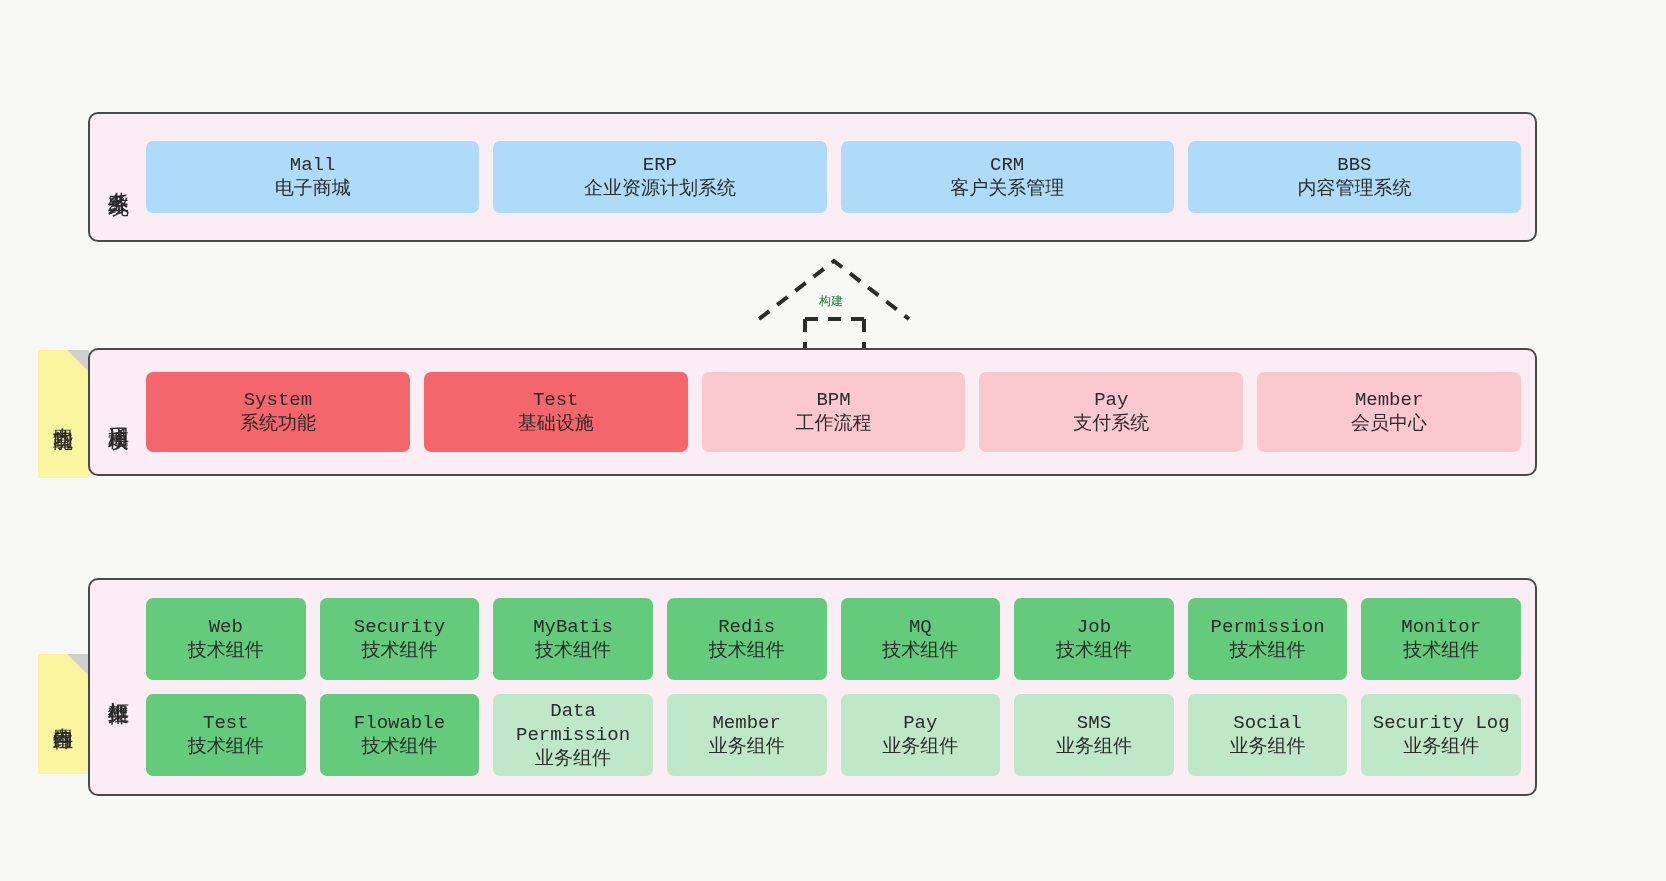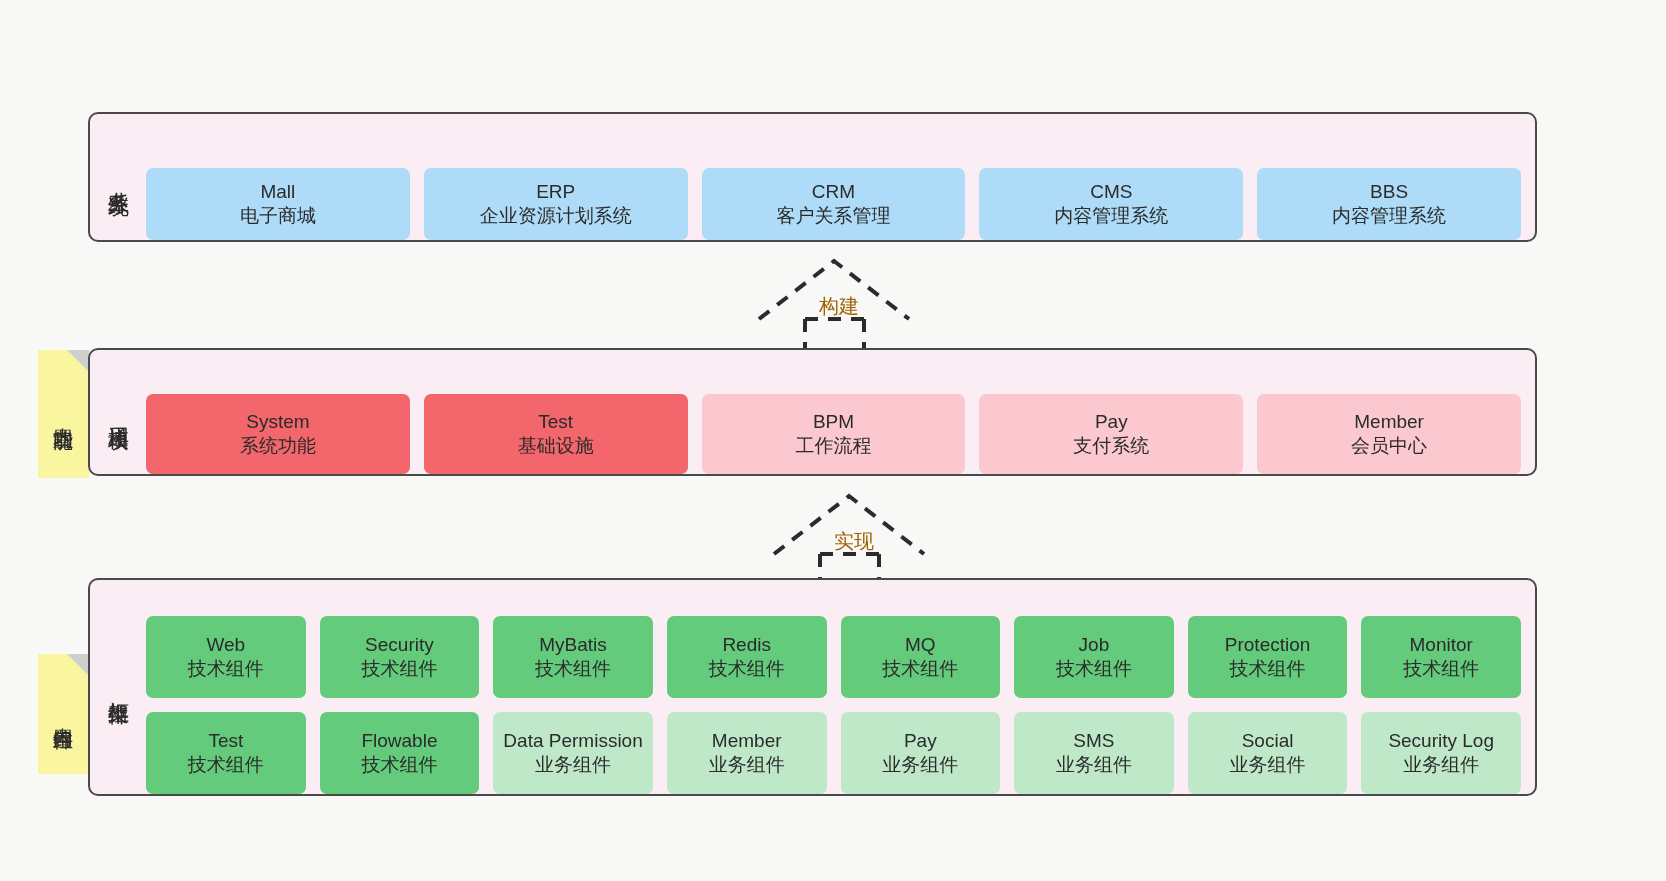--- a/index.html
+++ b/index.html
@@ -47,25 +47,26 @@
     writing-mode: vertical-rl;
     text-orientation: upright;
     white-space: nowrap;
     user-select: none;
   }
 
   .layer-body {
     flex: 1 1 auto;
     display: flex;
     flex-direction: column;
-    justify-content: flex-end;
+    justify-content: center;
     gap: 14px;
     padding: 0 14px 0 0;
     height: 100%;
     box-sizing: border-box;
+    font-family: Liberation Mono, monospace;
   }
 
   .row {
     display: flex;
     gap: 14px;
     align-items: stretch;
   }
 
   .card {
     flex: 1 1 0;
@@ -132,22 +133,22 @@
 
   
   .gen-arrow {
     position: absolute;
     width: 155px;
     height: 95px;
   }
   .gen-arrow svg { display: block; overflow: visible; }
   .gen-label {
     position: absolute;
-    font-size: 20px;
-    color: #a16207;
+    font-size: 12px;
+    color: #15803d;
     background: transparent;
     white-space: nowrap;
     user-select: none;
   }
   #arrow-build { left: 757px; top: 257px; }
   #arrow-build .gen-label  { left: 62px; top: 36px; }
   #arrow-impl  { left: 772px; top: 492px; }
   #arrow-impl  .gen-label  { left: 62px; top: 36px; }
 </style>
 </head>
@@ -163,24 +164,20 @@
           <span class="t1">Mall</span>
           <span class="t2">电子商城</span>
         </div>
         <div class="card c-blue">
           <span class="t1">ERP</span>
           <span class="t2">企业资源计划系统</span>
         </div>
         <div class="card c-blue">
           <span class="t1">CRM</span>
           <span class="t2">客户关系管理</span>
-        </div>
-        <div class="card c-blue">
-          <span class="t1">CMS</span>
-          <span class="t2">内容管理系统</span>
         </div>
         <div class="card c-blue">
           <span class="t1">BBS</span>
           <span class="t2">内容管理系统</span>
         </div>
       </div>
     </div>
   </div>
 
   <div class="gen-arrow" id="arrow-build">
@@ -221,31 +218,20 @@
           <span class="t2">支付系统</span>
         </div>
         <div class="card c-pink">
           <span class="t1">Member</span>
           <span class="t2">会员中心</span>
         </div>
       </div>
     </div>
   </div>
 
-  <div class="gen-arrow" id="arrow-impl">
-    <svg width="155" height="95" viewBox="0 0 155 95" aria-hidden="true">
-      <g fill="none" stroke="#2B2B2B" stroke-width="4" stroke-dasharray="13 10" stroke-linecap="butt">
-        <path d="M2 62 L77 4 L152 62"></path>
-        <path d="M48 62 L48 95"></path>
-        <path d="M107 62 L107 95"></path>
-        <path d="M48 62 L107 62"></path>
-      </g>
-    </svg>
-    <span class="gen-label">实现</span>
-  </div>
 
   <div class="note" id="note-framework">
     <span class="fold"></span>
     <span>内置组件</span>
   </div>
 
   <div class="layer" id="layer-framework">
     <div class="layer-title">框架组件</div>
     <div class="layer-body">
 
@@ -268,21 +254,21 @@
         </div>
         <div class="card c-green">
           <span class="t1">MQ</span>
           <span class="t2">技术组件</span>
         </div>
         <div class="card c-green">
           <span class="t1">Job</span>
           <span class="t2">技术组件</span>
         </div>
         <div class="card c-green">
-          <span class="t1">Protection</span>
+          <span class="t1">Permission</span>
           <span class="t2">技术组件</span>
         </div>
         <div class="card c-green">
           <span class="t1">Monitor</span>
           <span class="t2">技术组件</span>
         </div>
       </div>
 
       <div class="row">
         <div class="card c-green">

